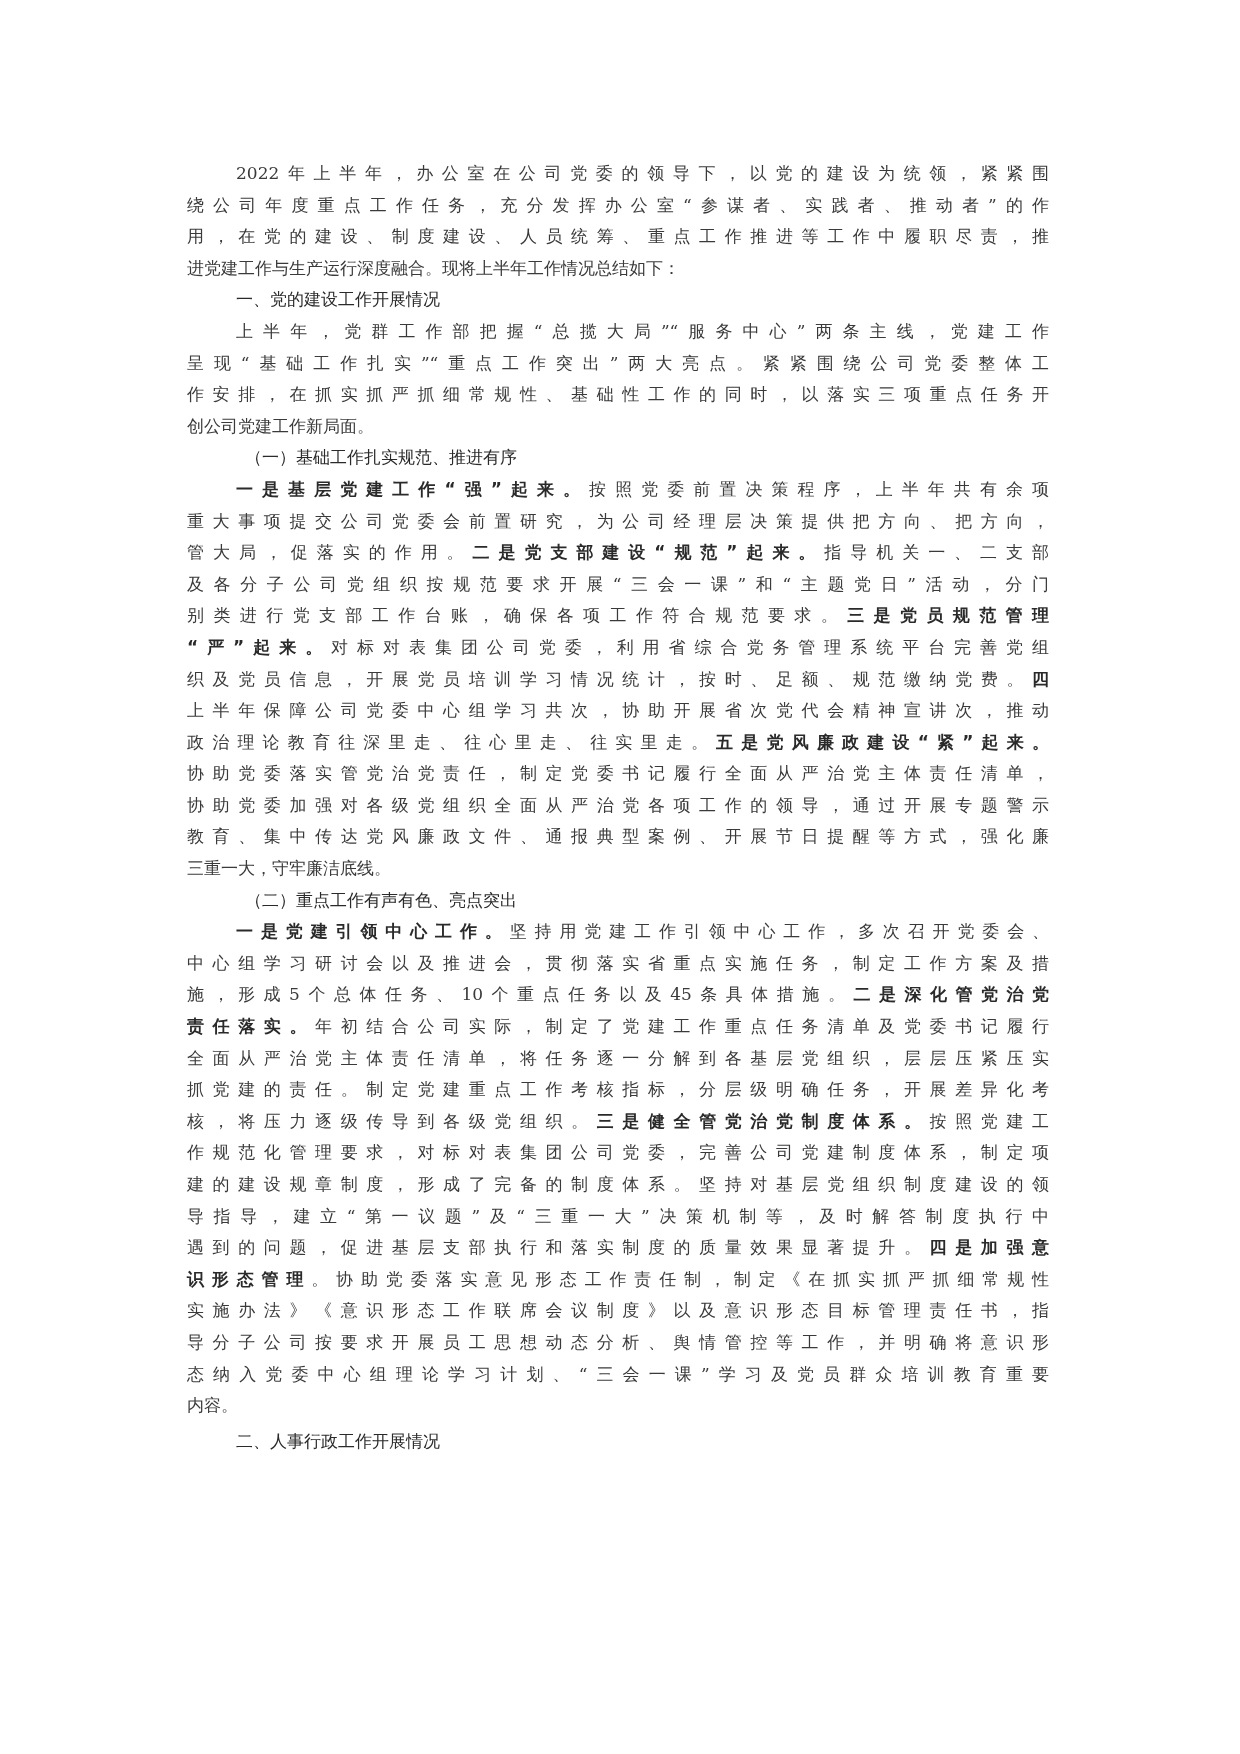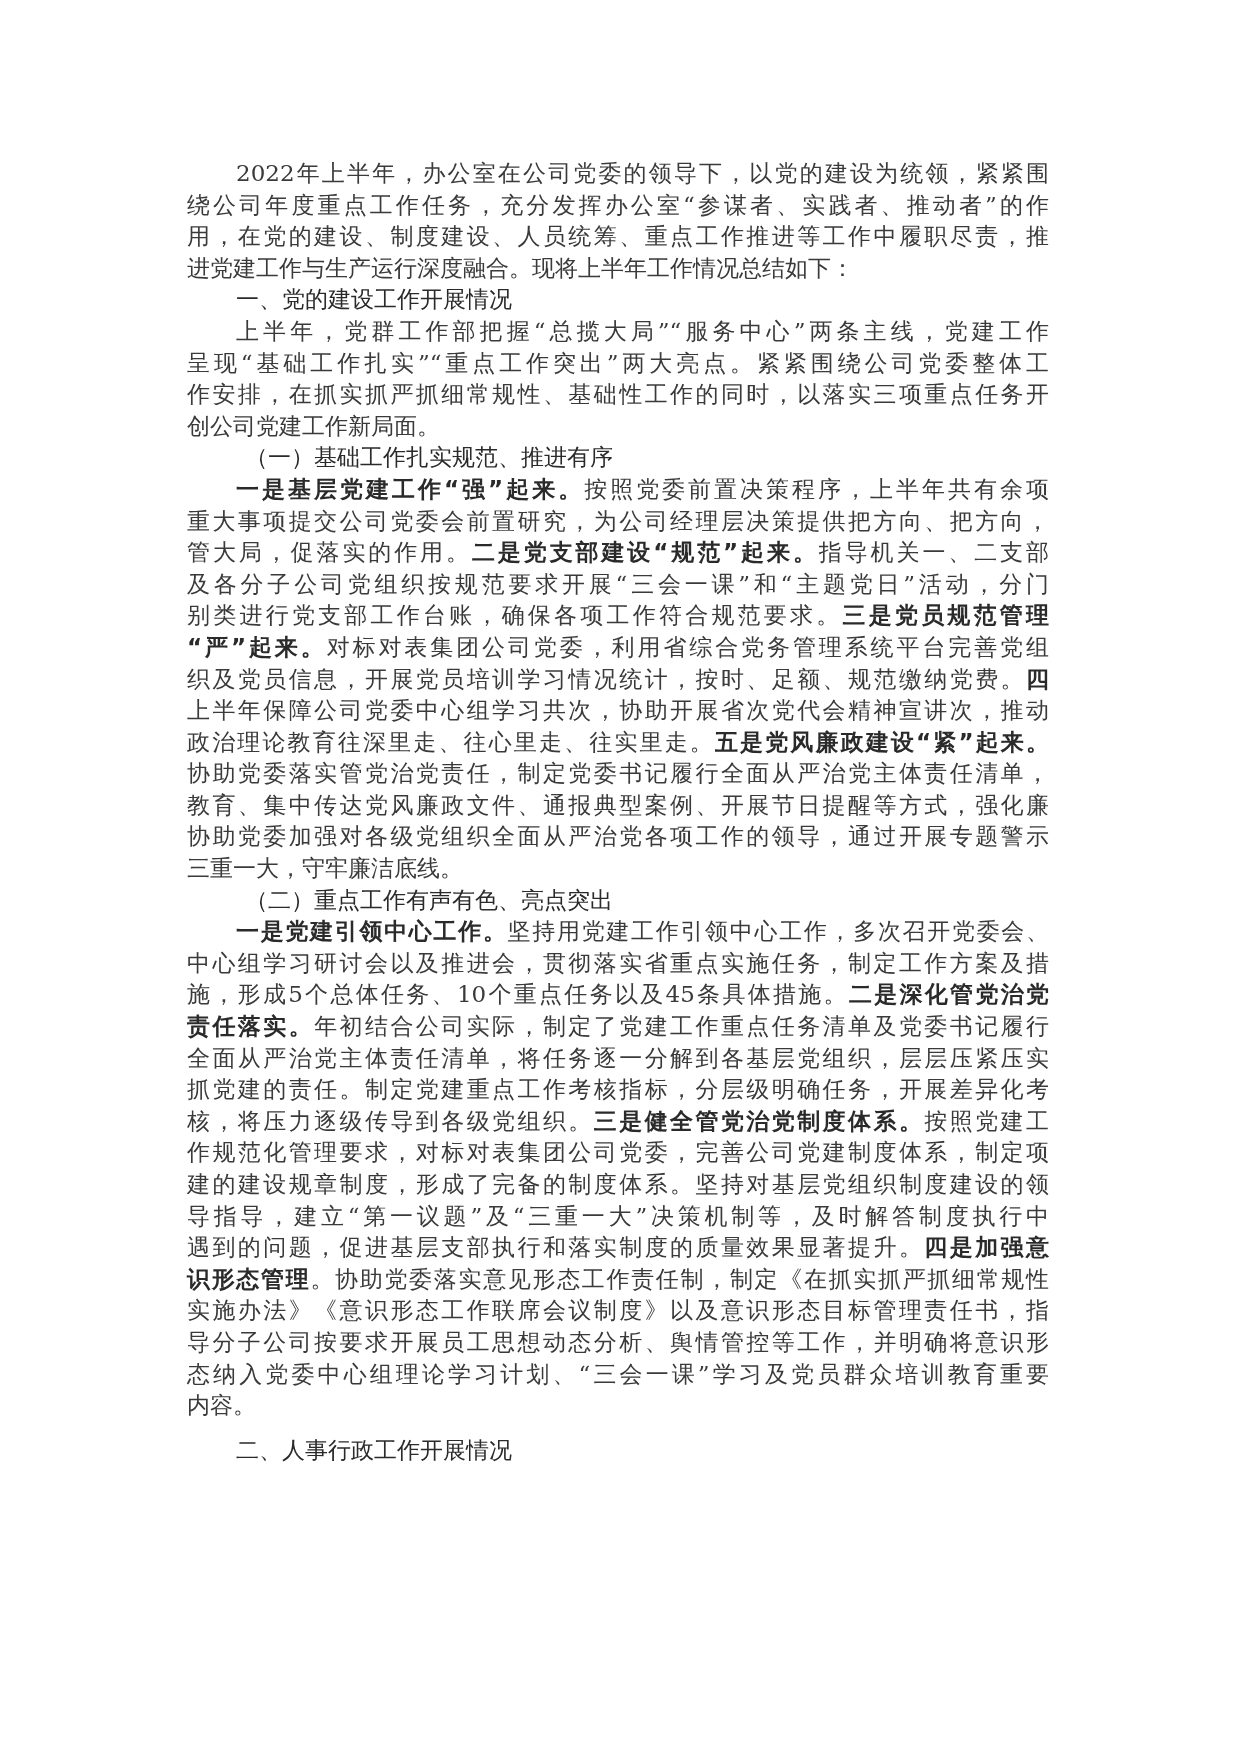--- a/index.html
+++ b/index.html
@@ -17,21 +17,21 @@
   }
   .page {
     position: absolute;
     left: 187px;
     top: 158px;
     width: 862px;
   }
   .line {
     height: 31.6px;
     line-height: 31.6px;
-    font-size: 23px;
+    font-size: 17px;
     white-space: nowrap;
     text-align: justify;
     text-align-last: justify;
     letter-spacing: 0;
   }
   .line.last {
     text-align-last: left;
   }
   .indent { padding-left: 49px; }
   .indent2 { padding-left: 58px; }
@@ -74,22 +74,22 @@
     <div class="line indent"><b>一是基层党建工作“强”起来。</b><span>按照党委前置决策程序，上半年共有余项</span></div>
     <div class="line"><span>重大事项提交公司党委会前置研究，为公司经理层决策提供把方向、把方向，</span></div>
     <div class="line"><span>管大局，促落实的作用。</span><b>二是党支部建设“规范”起来。</b><span>指导机关一、二支部</span></div>
     <div class="line"><span>及各分子公司党组织按规范要求开展“三会一课”和“主题党日”活动，分门</span></div>
     <div class="line"><span>别类进行党支部工作台账，确保各项工作符合规范要求。</span><b>三是党员规范管理</b></div>
     <div class="line"><b>“严”起来。</b><span>对标对表集团公司党委，利用省综合党务管理系统平台完善党组</span></div>
     <div class="line"><span>织及党员信息，开展党员培训学习情况统计，按时、足额、规范缴纳党费。</span><b>四</b></div>
     <div class="line"><span>上半年保障公司党委中心组学习共次，协助开展省次党代会精神宣讲次，推动</span></div>
     <div class="line"><span>政治理论教育往深里走、往心里走、往实里走。</span><b>五是党风廉政建设“紧”起来。</b></div>
     <div class="line"><span>协助党委落实管党治党责任，制定党委书记履行全面从严治党主体责任清单，</span></div>
+    <div class="line"><span>协助党委加强对各级党组织全面从严治党各项工作的领导，通过开展专题警示</span></div>
     <div class="line"><span>教育、集中传达党风廉政文件、通报典型案例、开展节日提醒等方式，强化廉</span></div>
-    <div class="line"><span>协助党委加强对各级党组织全面从严治党各项工作的领导，通过开展专题警示</span></div>
     <div class="line last"><span>三重一大，守牢廉洁底线。</span></div>
   </div>
 
   <div class="line heading indent2">（二）重点工作有声有色、亮点突出</div>
 
   <div>
     <div class="line indent"><b>一是党建引领中心工作。</b><span>坚持用党建工作引领中心工作，多次召开党委会、</span></div>
     <div class="line"><span>中心组学习研讨会以及推进会，贯彻落实省重点实施任务，制定工作方案及措</span></div>
     <div class="line"><span>施，形成5个总体任务、10个重点任务以及45条具体措施。</span><b>二是深化管党治党</b></div>
     <div class="line"><b>责任落实。</b><span>年初结合公司实际，制定了党建工作重点任务清单及党委书记履行</span></div>
@@ -100,15 +100,15 @@
     <div class="line"><span>建的建设规章制度，形成了完备的制度体系。坚持对基层党组织制度建设的领</span></div>
     <div class="line"><span>导指导，建立“第一议题”及“三重一大”决策机制等，及时解答制度执行中</span></div>
     <div class="line"><span>遇到的问题，促进基层支部执行和落实制度的质量效果显著提升。</span><b>四是加强意</b></div>
     <div class="line"><b>识形态管理</b><span>。协助党委落实意见形态工作责任制，制定《在抓实抓严抓细常规性</span></div>
     <div class="line"><span>实施办法》《意识形态工作联席会议制度》以及意识形态目标管理责任书，指</span></div>
     <div class="line"><span>导分子公司按要求开展员工思想动态分析、舆情管控等工作，并明确将意识形</span></div>
     <div class="line"><span>态纳入党委中心组理论学习计划、“三会一课”学习及党员群众培训教育重要</span></div>
     <div class="line last"><span>内容。</span></div>
   </div>
 
-  <div class="line heading indent" style="margin-top:13px;">二、人事行政工作开展情况</div>
+  <div class="line heading indent" style="margin-top:4px;">二、人事行政工作开展情况</div>
 
 </div>
 
 </body></html>

